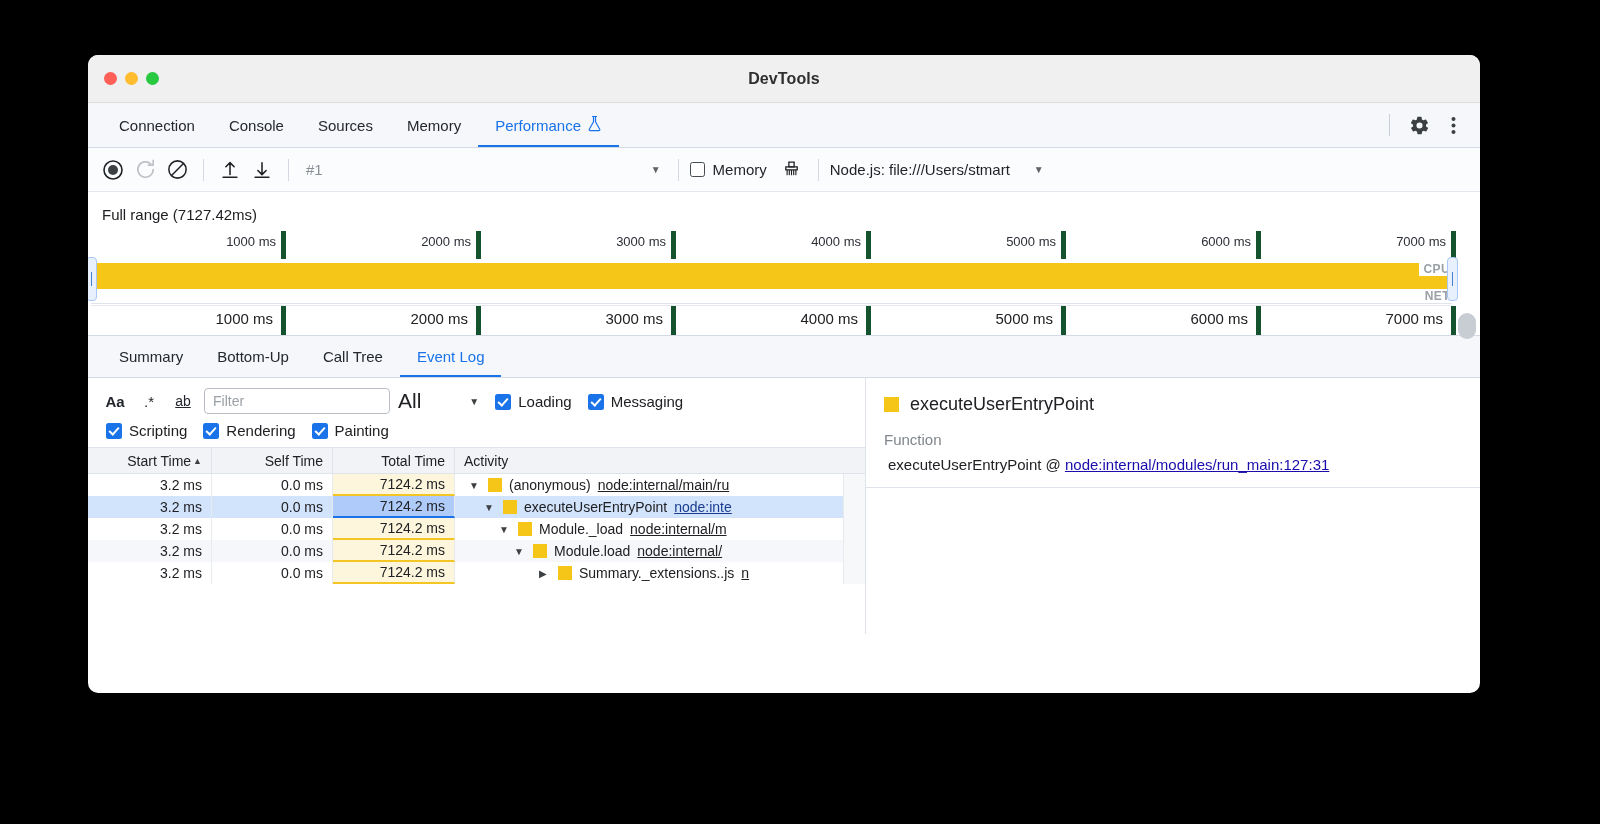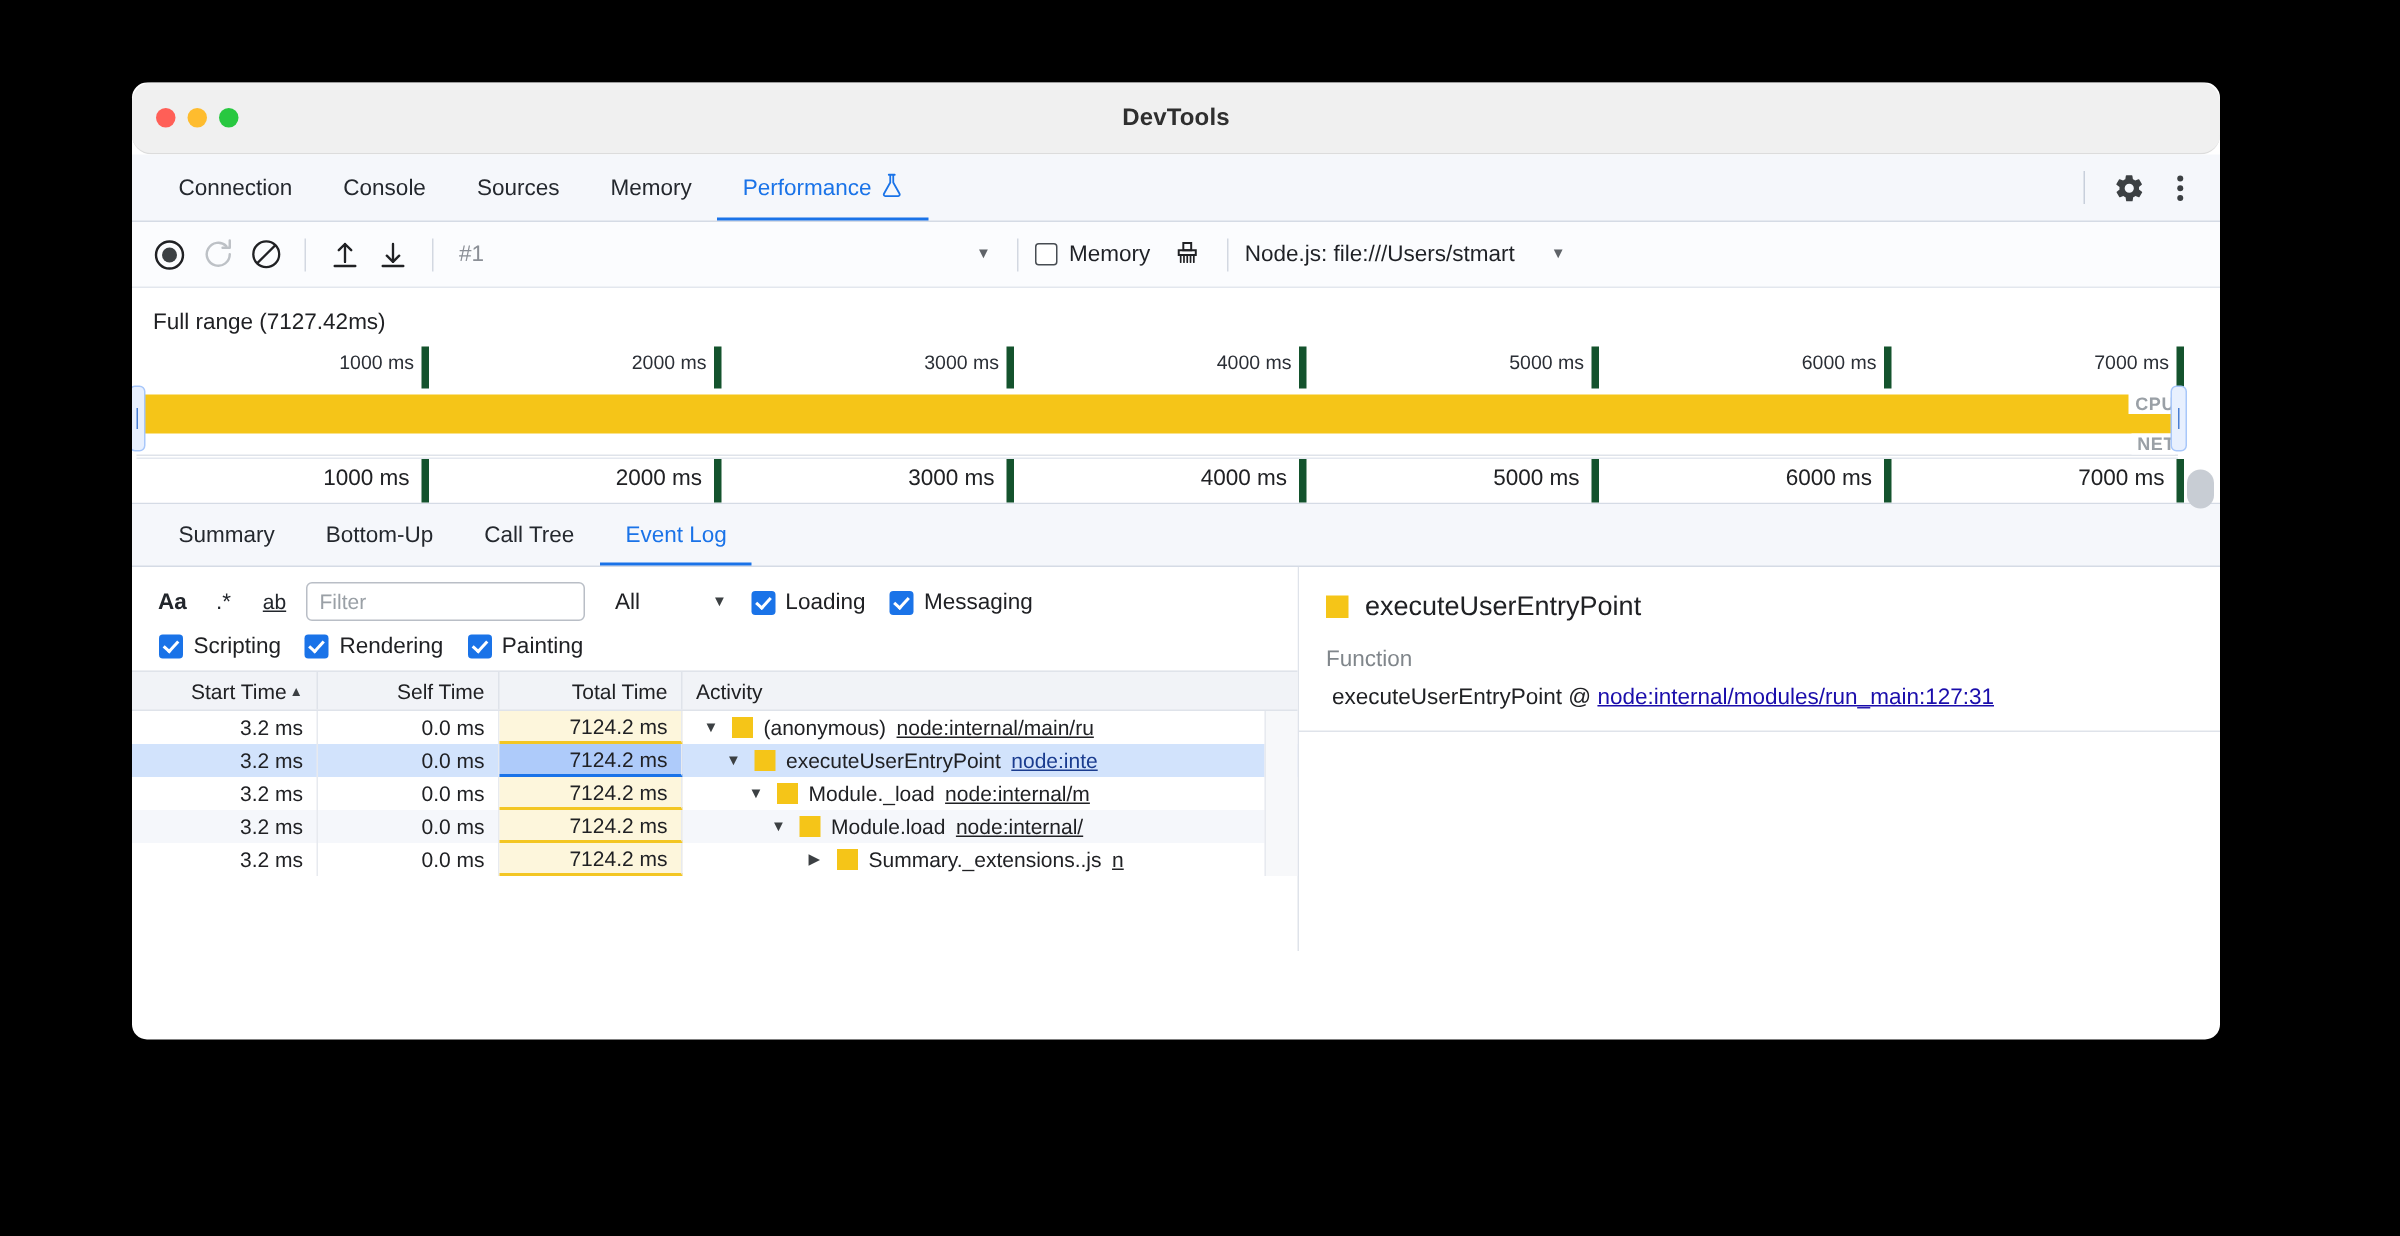--- a/index.html
+++ b/index.html
@@ -21,21 +21,20 @@
   }
 
   
   .titlebar {
     height: 48px;
     background: #f0f0f0;
     border-bottom: 1px solid #dcdcdc;
     display: flex;
     align-items: center;
     position: relative;
-    border-radius: 13px;
   }
   .traffic { display: flex; gap: 8px; margin-left: 16px; }
   .dot { width: 13px; height: 13px; border-radius: 50%; }
   .dot.red { background: #ff5f57; }
   .dot.yellow { background: #febc2e; }
   .dot.green { background: #28c840; }
   .title-text {
     position: absolute; left: 0; right: 0;
     text-align: center;
     font-size: 16px; font-weight: bold; color: #2f2f2f;
@@ -252,21 +251,21 @@
     border: 1px solid #b9bec6;
     border-radius: 4px;
     padding: 0 8px;
     font-size: 14px;
     font-family: "Liberation Sans", sans-serif;
     color: #202124;
     outline: none;
     margin-left: 4px;
   }
   .filter-input::placeholder { color: #9aa0a6; }
-  .sel-all { font-size: 15px; color: #202124; margin-left: 20px; }
+  .sel-all { font-size: 21px; color: #202124; margin-left: 8px; }
   .sel-arrow { font-size: 10px; color: #3c4043; margin-left: 48px; margin-right: 16px; }
   .catbox { display: flex; align-items: flex-end; gap: 7px; margin-right: 16px; }
   .catbox span { font-size: 15px; color: #202124; }
   .filter-row2 { display: flex; align-items: center; padding-left: 8px; }
 
   
   .tbl-head {
     display: flex;
     height: 27px;
     background: #f1f3f7;

